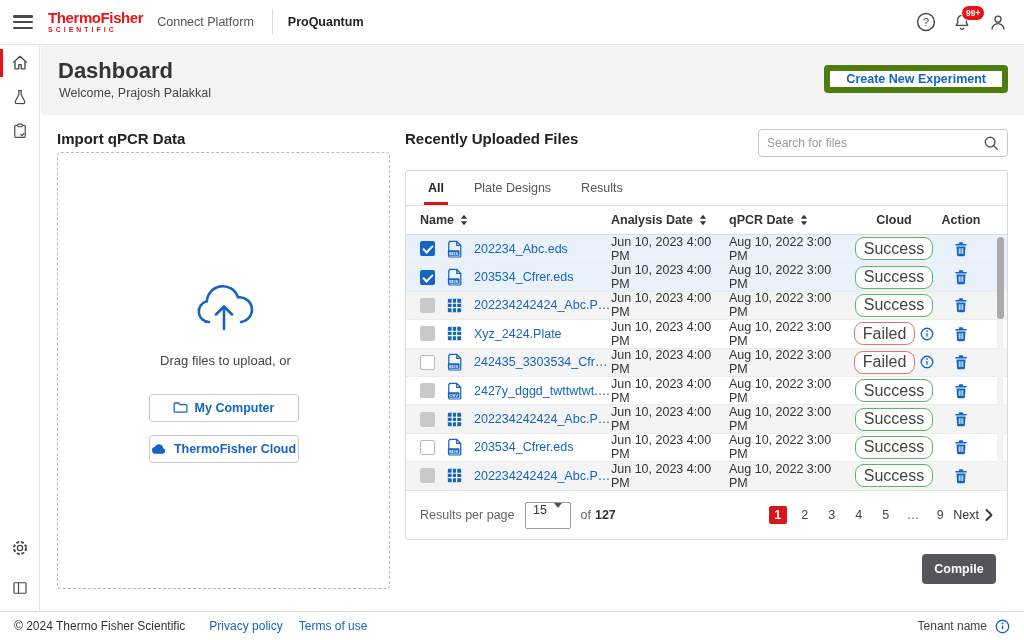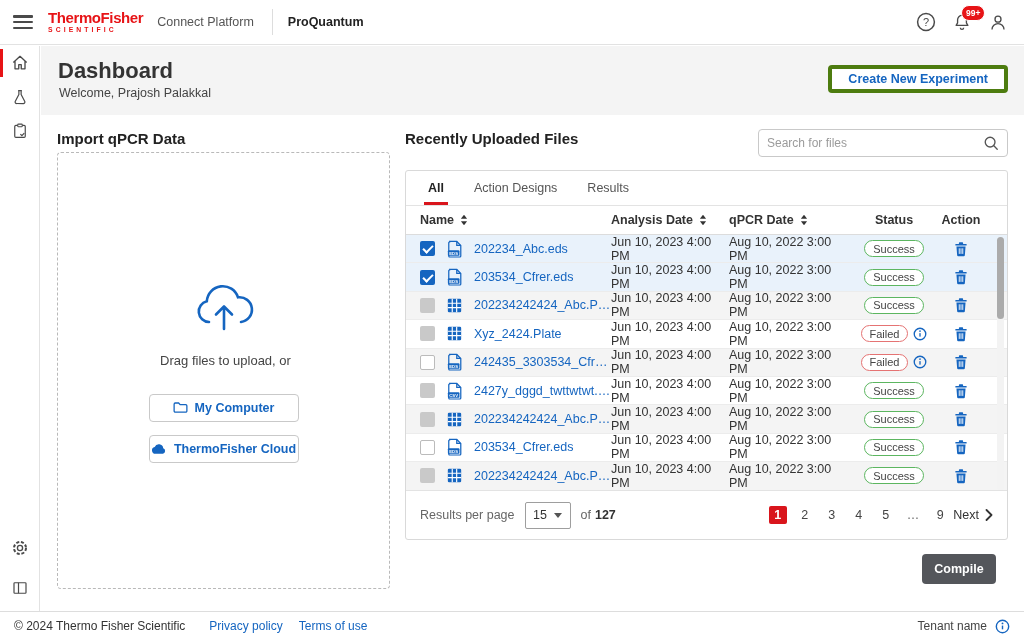--- a/index.html
+++ b/index.html
@@ -28,21 +28,21 @@
   .side-item { position:relative; width:40px; height:34px; display:flex; align-items:center; justify-content:center; cursor:pointer; }
   .side-item.active::before { content:""; position:absolute; left:0; top:3px; bottom:3px; width:3px; background:var(--brand,#E71316); }
   .side-spacer { flex:1; }
   .side-bottom { margin-bottom:6px; }
 
   
   .titleband { position:absolute; left:41px; top:46px; width:983px; height:69px; background:#f4f4f4; }
   .page-title { position:absolute; left:17px; top:12px; font-size:22px; font-weight:bold; color:#333; }
   .welcome { position:absolute; left:18px; top:40px; font-size:12.5px; color:#444; }
   .create-btn { position:absolute; right:16px; top:19px; height:28px; padding:0 16px; background:#fff;
-                border:4px solid #4d7c0f; border-radius:4px; color:var(--blue,#1565C0); font-size:12.5px;
+                border:6px solid #4d7c0f; border-radius:4px; color:var(--blue,#1565C0); font-size:12.5px;
                 font-weight:bold; display:flex; align-items:center; cursor:pointer; }
 
   
   .import-title { position:absolute; left:57px; top:130px; font-size:15px; font-weight:bold; color:#222; }
   .dropzone { position:absolute; left:57px; top:152px; width:333px; height:437px; border:1.5px dashed #b9b9b9;
               border-radius:4px; display:flex; flex-direction:column; align-items:center; justify-content:center; cursor:pointer; }
   .drag-label { font-size:13px; color:#444; margin:18px 0 26px 4px; }
   .up-btn { width:150px; height:28px; background:#fff; border:1px solid #c9c9c9; border-radius:4px;
             color:var(--blue,#1565C0); font-size:12.5px; font-weight:bold; display:flex; align-items:center;
             justify-content:center; gap:7px; margin-top:0; cursor:pointer; }
@@ -85,33 +85,33 @@
                        border:solid #fff; border-width:0 2px 2px 0; transform:rotate(45deg); }
   .cb.unchecked { background:#fff; border:1px solid #bbb; }
   .cb.disabled { background:#c9c9c9; cursor:default; }
   .ficon { width:18px; margin-right:9px; flex:none; display:flex; align-items:center; }
   .fname { flex:1; min-width:0; color:var(--blue,#1565C0); text-decoration:none; cursor:pointer;
            white-space:nowrap; overflow:hidden; text-overflow:ellipsis; }
   .col-a { width:118px; flex:none; color:#333; }
   .col-q { width:122px; flex:none; color:#333; }
   .col-s { width:86px; flex:none; display:flex; align-items:center; justify-content:center; gap:5px; }
   .col-x { width:48px; flex:none; display:flex; justify-content:center; }
-  .badge { font-size:11px; padding:1.5px 8px; border-radius:9px; background:#fff; color:#444; white-space:nowrap; }
+  .badge { font-size:16px; padding:1.5px 8px; border-radius:9px; background:#fff; color:#444; white-space:nowrap; }
   .badge.success { border:1px solid var(--green,#5CB660); }
   .badge.failed { border:1px solid var(--red,#E57373); }
   .info { display:flex; cursor:pointer; }
   .trash { display:flex; cursor:pointer; }
 
   .scrollbar { position:absolute; right:3px; top:66px; width:7px; height:254px; background:#f3f3f3; border-radius:4px; }
   .scroll-thumb { position:absolute; top:0; left:0; width:7px; height:82px; background:#ababab; border-radius:4px; cursor:grab; }
 
   .pager { position:absolute; left:0; right:0; bottom:0; height:49px; border-top:1px solid #e3e3e3;
            display:flex; align-items:center; padding:0 14px; font-size:12.5px; color:#666; }
   .rpp-select { width:46px; height:27px; border:1px solid #9e9e9e; border-radius:2px; margin:0 10px;
-                display:flex; align-items:center; justify-content:center; gap:7px; color:#333; cursor:pointer; }
+                display:flex; align-items:flex-start; justify-content:center; gap:7px; color:#333; cursor:pointer; }
   .caret { width:0; height:0; border-left:4px solid transparent; border-right:4px solid transparent; border-top:5px solid #555; }
   .total { font-weight:bold; color:#333; margin-left:4px; }
   .page-list { margin-left:auto; display:flex; align-items:center; gap:9px; }
   .page { min-width:18px; height:18px; display:flex; align-items:center; justify-content:center;
           color:#444; cursor:pointer; padding:0 3px; }
   .page.active { background:var(--accent,#D9151C); color:#fff; border-radius:2px; font-weight:bold; cursor:default; }
   .page.ellipsis { cursor:default; color:#666; }
   .next-btn { display:flex; align-items:center; gap:6px; color:#333; cursor:pointer; margin-left:4px; }
 
   .compile-btn { position:absolute; left:922px; top:554px; width:74px; height:30px; background:var(--gray,#54565B);
@@ -235,21 +235,21 @@
       <svg width="16" height="16" viewBox="0 0 18 18">
           <circle cx="8" cy="8" r="5.5" fill="none" stroke="#555" stroke-width="1.5"></circle>
           <path d="M12.2 12.2 16 16" stroke="#555" stroke-width="1.5" stroke-linecap="round"></path>
         </svg>
     </span>
   </div>
 
   <div class="files-card">
     <div class="tabs">
         <div class="tab active">All</div>
-        <div class="tab">Action Designs</div>
+        <div class="tab">Plate Designs</div>
         <div class="tab">Results</div>
       </div>
 
     <div class="thead">
       <div class="th th-name">
         <span>Name</span>
         <span class="sort">
             <svg width="8" height="12" viewBox="0 0 9 13">
               <path d="M4.5 0.5 8 5H1z" fill="#333"></path>
               <path d="M4.5 12.5 1 8h7z" fill="#333"></path>
@@ -268,21 +268,21 @@
       <div class="th th-q">
         <span>qPCR Date</span>
         <span class="sort">
             <svg width="8" height="12" viewBox="0 0 9 13">
               <path d="M4.5 0.5 8 5H1z" fill="#333"></path>
               <path d="M4.5 12.5 1 8h7z" fill="#333"></path>
             </svg>
           </span>
       </div>
       <div class="th th-s">
-          <span>Status</span>
+          <span>Cloud</span>
         </div>
       <div class="th th-x">
           <span>Action</span>
         </div>
     </div>
 
     <div class="tbody">
   <div class="trow selected">
     <span class="cb checked"></span>
     <span class="ficon">

